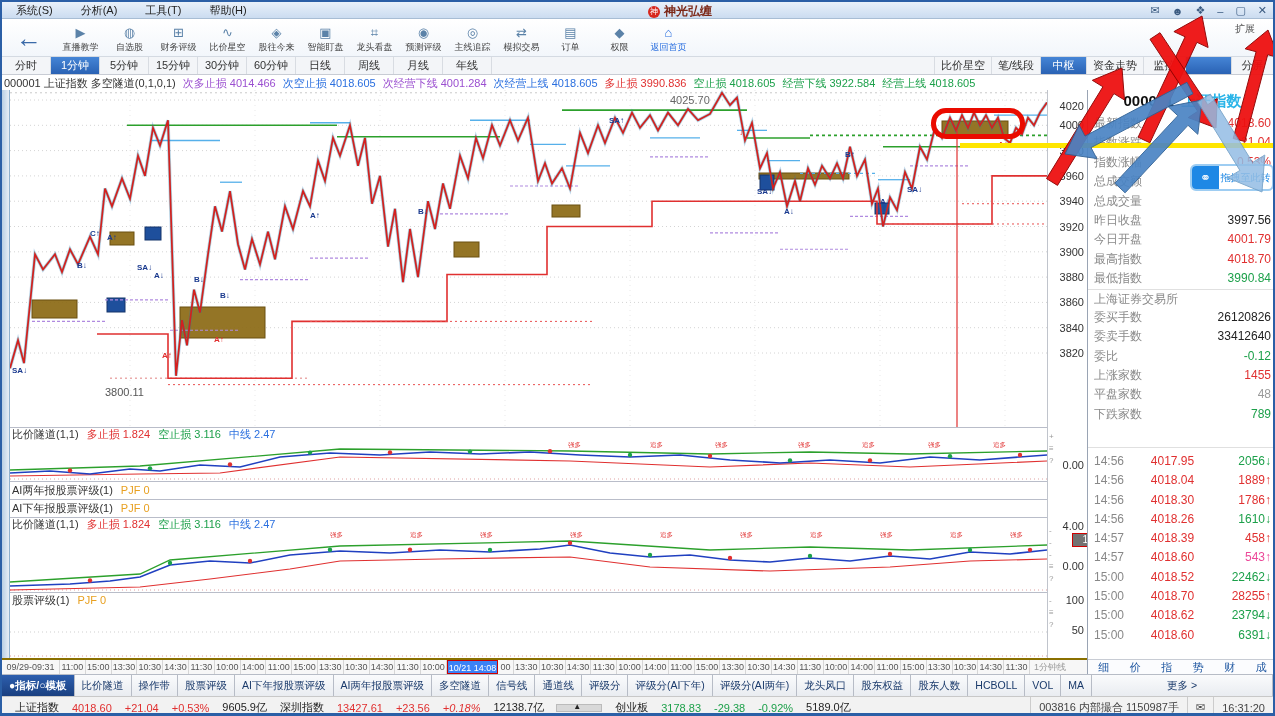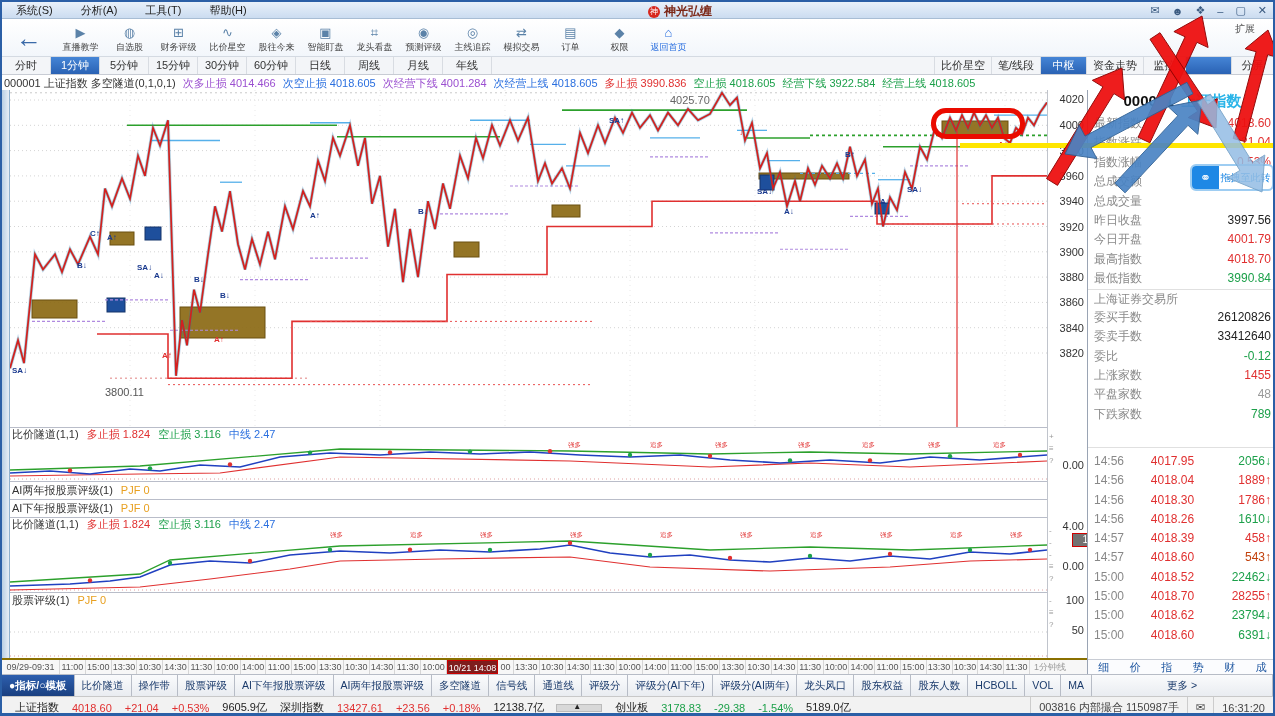--- a/index.html
+++ b/index.html
@@ -39,21 +39,21 @@
   .axiscol .mini{position:absolute;left:1px;font-size:8px;color:#999;}
   .valbox{position:absolute;left:24px;width:33px;height:14px;background:#737373;border:1px solid #d00000;color:#fff;font-size:10px;text-align:right;padding-right:2px;line-height:12px;}
   .divline{position:absolute;left:8px;width:1037px;border-top:1px solid #b9bdc9;}
   .lblrow{position:absolute;left:8px;width:1037px;background:#fff;font-size:11px;white-space:nowrap;padding-left:2px;}
   .lblrow span{margin-right:8px;}
   svg.chart{position:absolute;left:8px;background:#fff;}
   
   .timeaxis{position:absolute;left:0;top:656px;width:1085px;height:16px;border-top:2px solid #8a7000;background:#f7f7f7;display:flex;font-size:9px;color:#555;}
   .tcell{width:25.8px;line-height:14px;text-align:center;border-right:1px solid #d6d6d6;overflow:hidden;white-space:nowrap;}
   .tcell.first{width:58px;}
-  .tcell.hl{width:51px;background:#7f1d1d;color:#fff;border:1px solid #c00;}
+  .tcell.hl{width:51px;background:#3b82f6;color:#fff;border:1px solid #c00;}
   .tcell.small{width:16px;}
   .tsuffix{flex:1;text-align:left;padding-left:4px;color:#999;line-height:14px;}
   
   .qpanel{position:absolute;left:1085px;top:88px;width:190px;height:584px;background:#fff;border-left:1px solid #9aa4b4;font-size:12px;}
   .qhead{position:absolute;left:0;top:2px;width:100%;height:20px;text-align:center;font-size:15px;font-weight:bold;}
   .qhead .code{color:#111;margin-right:8px;}
   .qhead .name{color:#2ab4e8;font-weight:bold;}
   .qrows{position:absolute;left:0;top:24px;width:100%;}
   .qrow{display:flex;justify-content:space-between;height:19.4px;line-height:19.4px;padding:0 6px;}
   .qrow .ql{color:#8a8a8a;}
@@ -356,21 +356,21 @@
         <text x="1000" y="7" font-size="6.5" fill="#e03030">强多</text>
       </svg>
       <div class="divline" style="top: 502px;"></div>
       <svg class="chart" width="1037" height="65" style="left:8px;top:503px;">
         <line x1="0" y1="63" x2="1037" y2="63" stroke="#e0a0a0" stroke-dasharray="1,3"></line>
         <line x1="0" y1="9" x2="1037" y2="9" stroke="#cfcfcf" stroke-dasharray="1,3"></line>
         <line x1="0" y1="39" x2="1037" y2="39" stroke="#cfcfcf" stroke-dasharray="1,3"></line>
       </svg>
       <div class="lblrow" style="top: 504px; height: 13px; line-height: 13px;"><span style="color: rgb(51, 51, 51); text-align: right;">股票评级(1)</span><span style="color: rgb(232, 160, 32);">PJF 0</span></div>
       <div class="axiscol">
-        <span class="tick" style="top: 3px;">4020</span>
+        <span class="tick" style="top: 10px;">4020</span>
         <span class="tick" style="top: 29.3px;">4000</span>
         <span class="tick" style="top: 54.6px;">3980</span>
         <span class="tick" style="top: 79.9px;">3960</span>
         <span class="tick" style="top: 105.2px; margin-left: 38px;">3940</span>
         <span class="tick" style="top: 130.5px;">3920</span>
         <span class="tick" style="top: 155.8px;">3900</span>
         <span class="tick" style="top: 181.1px;">3880</span>
         <span class="tick" style="top: 206.4px;">3860</span>
         <span class="tick" style="top: 231.7px;">3840</span>
         <span class="tick" style="top: 257px;">3820</span>
@@ -528,21 +528,21 @@
           <span class="tv" style="color: rgb(28, 160, 74);">1610↓</span>
         </div>
         <div class="tkrow">
           <span class="tt">14:57</span>
           <span class="tp">4018.39</span>
           <span class="tv" style="color: rgb(224, 48, 48);">458↑</span>
         </div>
         <div class="tkrow">
           <span class="tt">14:57</span>
           <span class="tp">4018.60</span>
-          <span class="tv" style="color: #c2410c;">543↑</span>
+          <span class="tv" style="color: #ec4899;">543↑</span>
         </div>
         <div class="tkrow">
           <span class="tt">15:00</span>
           <span class="tp">4018.52</span>
           <span class="tv" style="color: rgb(28, 160, 74);">22462↓</span>
         </div>
         <div class="tkrow">
           <span class="tt">15:00</span>
           <span class="tp">4018.70</span>
           <span class="tv" style="color: rgb(224, 48, 48);">28255↑</span>
@@ -598,29 +598,29 @@
 
   <div class="statusbar" id="statusbar">
       <span class="stitem" style="color: rgb(34, 34, 34);">上证指数</span>
       <span class="stitem" style="color: rgb(224, 48, 48);">4018.60</span>
       <span class="stitem" style="color: rgb(224, 48, 48);">+21.04</span>
       <span class="stitem" style="color: rgb(224, 48, 48); text-align: right;">+0.53%</span>
       <span class="stitem" style="color: rgb(34, 34, 34);">9605.9亿</span>
       <span class="stitem" style="color: rgb(34, 34, 34);">深圳指数</span>
       <span class="stitem" style="color: rgb(224, 48, 48);">13427.61</span>
       <span class="stitem" style="color: rgb(224, 48, 48);">+23.56</span>
-      <span class="stitem" style="color: rgb(224, 48, 48);">+0.18%</span>
+      <span class="stitem" style="color: rgb(224, 48, 48); font-style: italic;">+0.18%</span>
       <span class="stitem" style="color: rgb(34, 34, 34);">12138.7亿</span>
       <div class="sscroll">
         <i>▲</i>
       </div>
       <span class="stitem" style="color: rgb(34, 34, 34);">创业板</span>
       <span class="stitem" style="color: rgb(28, 160, 74);">3178.83</span>
       <span class="stitem" style="color: rgb(28, 160, 74);">-29.38</span>
-      <span class="stitem" style="color: rgb(28, 160, 74);">-1.54%</span>
+      <span class="stitem" style="color: rgb(28, 160, 74);">-0.92%</span>
       <span class="stitem" style="color: rgb(34, 34, 34);">5189.0亿</span>
       <div class="stright">
         <div class="stcell">003816 内部撮合 1150987手</div>
         <div class="stcell">✉</div>
         <div class="stcell">16:31:20</div>
       </div>
     </div>
 
   <div class="yellowline"></div>
   <div class="redbox"></div>

